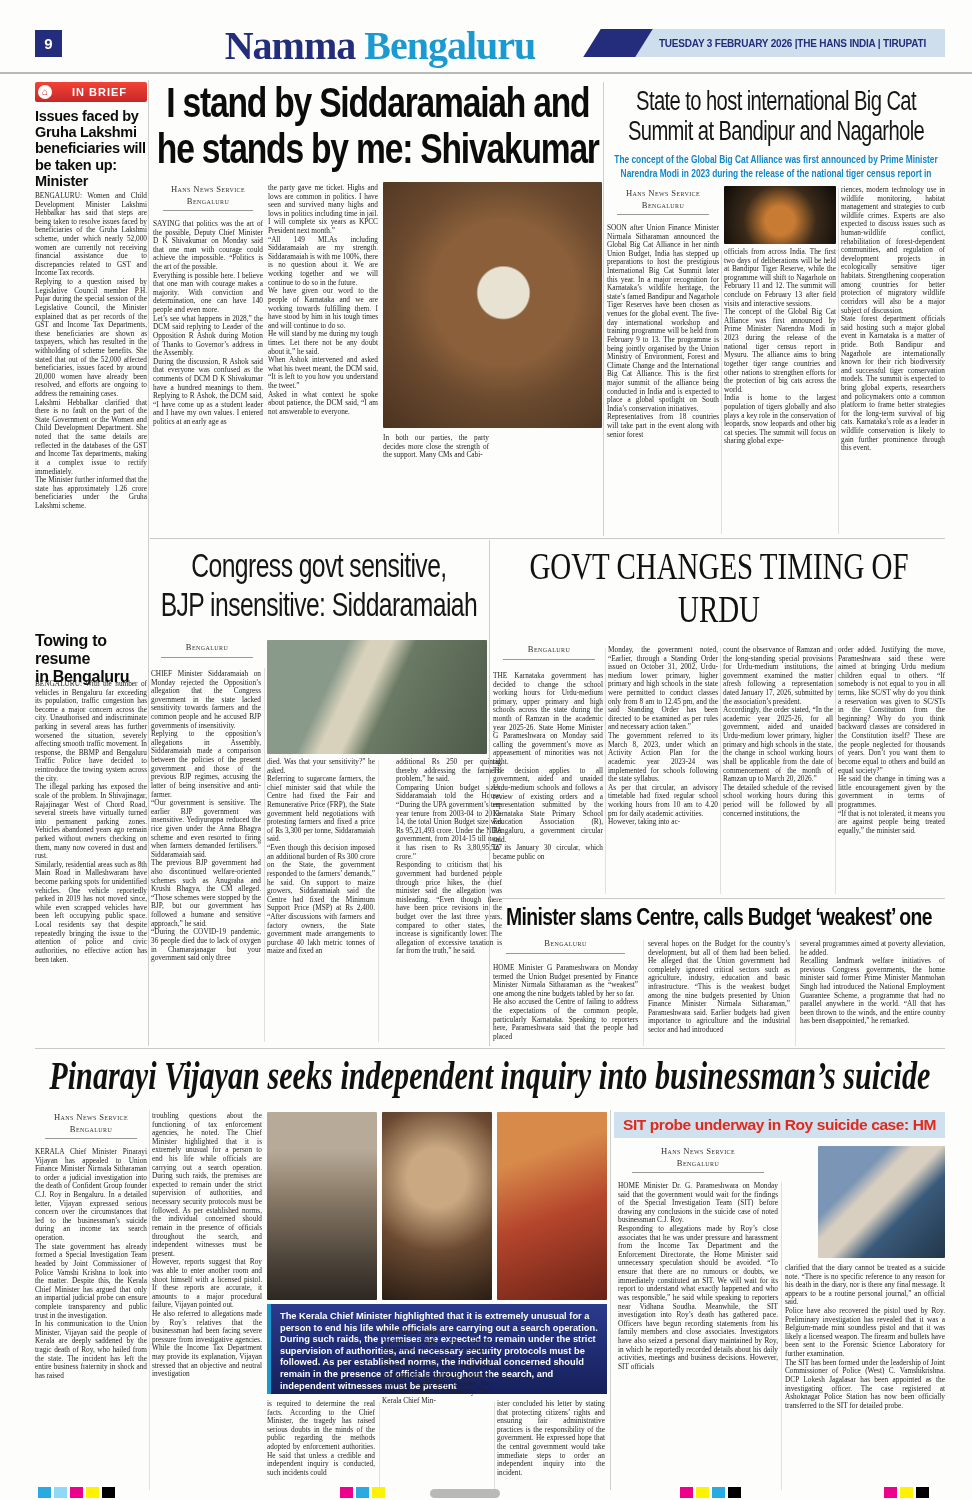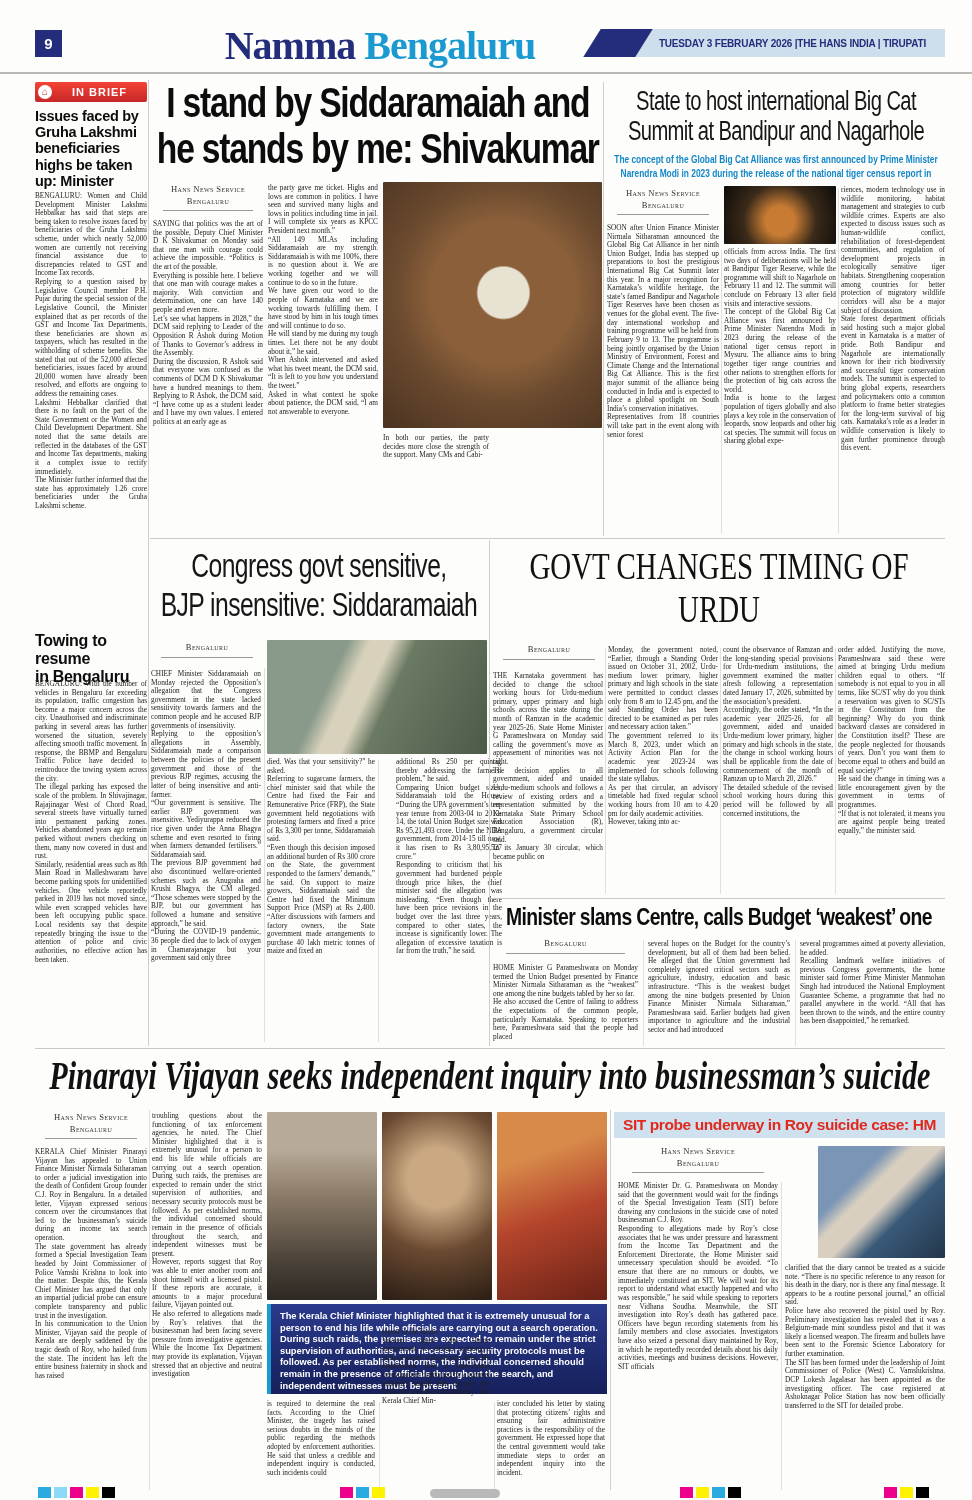--- a/index.html
+++ b/index.html
@@ -44,21 +44,21 @@
   <div class="divider-h" style="left:0;top:72px;width:972px;height:2px;background:#b9b9b5;"></div>
 
   <div class="abs" style="left:35px;top:82px;width:112px;height:20px;background:linear-gradient(180deg,#f44336,#c62828);
               border-radius:2px;display:flex;align-items:center;">
     <span style="width:14px;height:14px;margin-left:3px;border-radius:50%;background:#fff;color:#c62828;
                  font-size:10px;line-height:14px;text-align:center;font-family:'Liberation Sans',sans-serif;">⌂</span>
     <span style="flex:1;text-align:center;color:#fff;font-family:'Liberation Sans',sans-serif;
                  font-weight:bold;font-size:11px;letter-spacing:1px;">IN BRIEF</span>
   </div>
 
-  <div class="abs brief-head" style="left:35px;top:108px;width:112px;height:80px;">Issues faced by Gruha Lakshmi beneficiaries highs be taken up: Minister</div>
+  <div class="abs brief-head" style="left:35px;top:108px;width:112px;height:80px;">Issues faced by Gruha Lakshmi beneficiaries will be taken up: Minister</div>
 
   <div class="abs body-col" style="left:35px;top:192px;width:112px;height:434px;">BENGALURU: Women and Child Development Minister Lakshmi Hebbalkar has said that steps are being taken to resolve issues faced by beneficiaries of the Gruha Lakshmi scheme, under which nearly 52,000 women are currently not receiving financial assistance due to discrepancies related to GST and Income Tax records.
 Replying to a question raised by Legislative Council member P.H. Pujar during the special session of the Legislative Council, the Minister explained that as per records of the GST and Income Tax Departments, these beneficiaries are shown as taxpayers, which has resulted in the withholding of scheme benefits. She stated that out of the 52,000 affected beneficiaries, issues faced by around 20,000 women have already been resolved, and efforts are ongoing to address the remaining cases.
 Lakshmi Hebbalkar clarified that there is no fault on the part of the State Government or the Women and Child Development Department. She noted that the same details are reflected in the databases of the GST and Income Tax departments, making it a complex issue to rectify immediately.
 The Minister further informed that the state has approximately 1.26 crore beneficiaries under the Gruha Lakshmi scheme.</div>
 
   <div class="abs brief-head" style="left:35px;top:632px;width:112px;height:42px;font-size:16px;white-space:pre-line;">Towing to resume
 in Bengaluru</div>
 
   <div class="abs body-col" style="left:35px;top:680px;width:112px;height:362px;">BENGALURU: With the number of vehicles in Bengaluru far exceeding its population, traffic congestion has become a major concern across the city. Unauthorised and indiscriminate parking in several areas has further worsened the situation, severely affecting smooth traffic movement. In response, the BBMP and Bengaluru Traffic Police have decided to reintroduce the towing system across the city.

